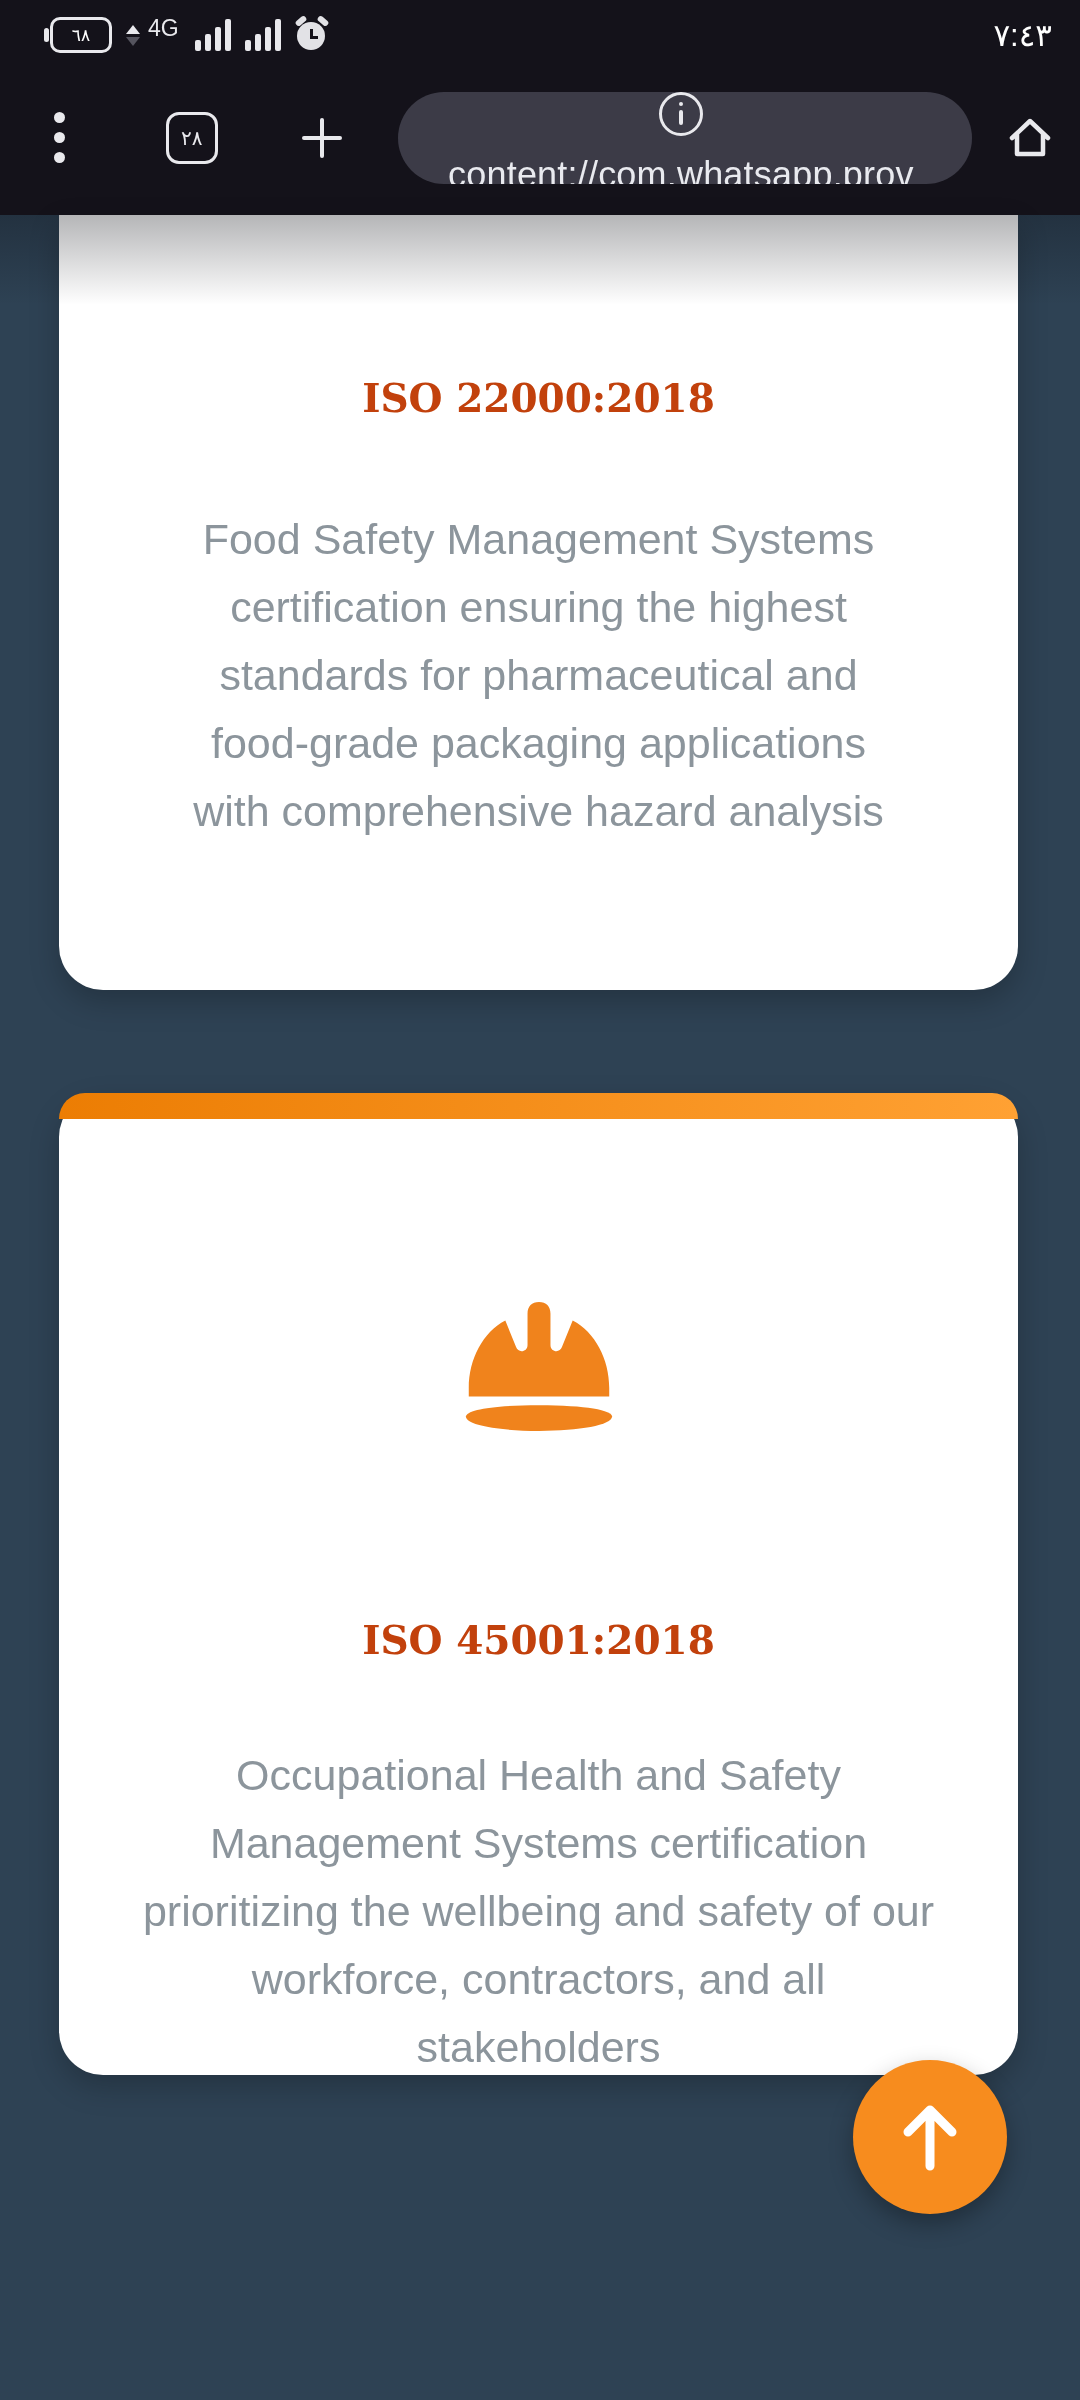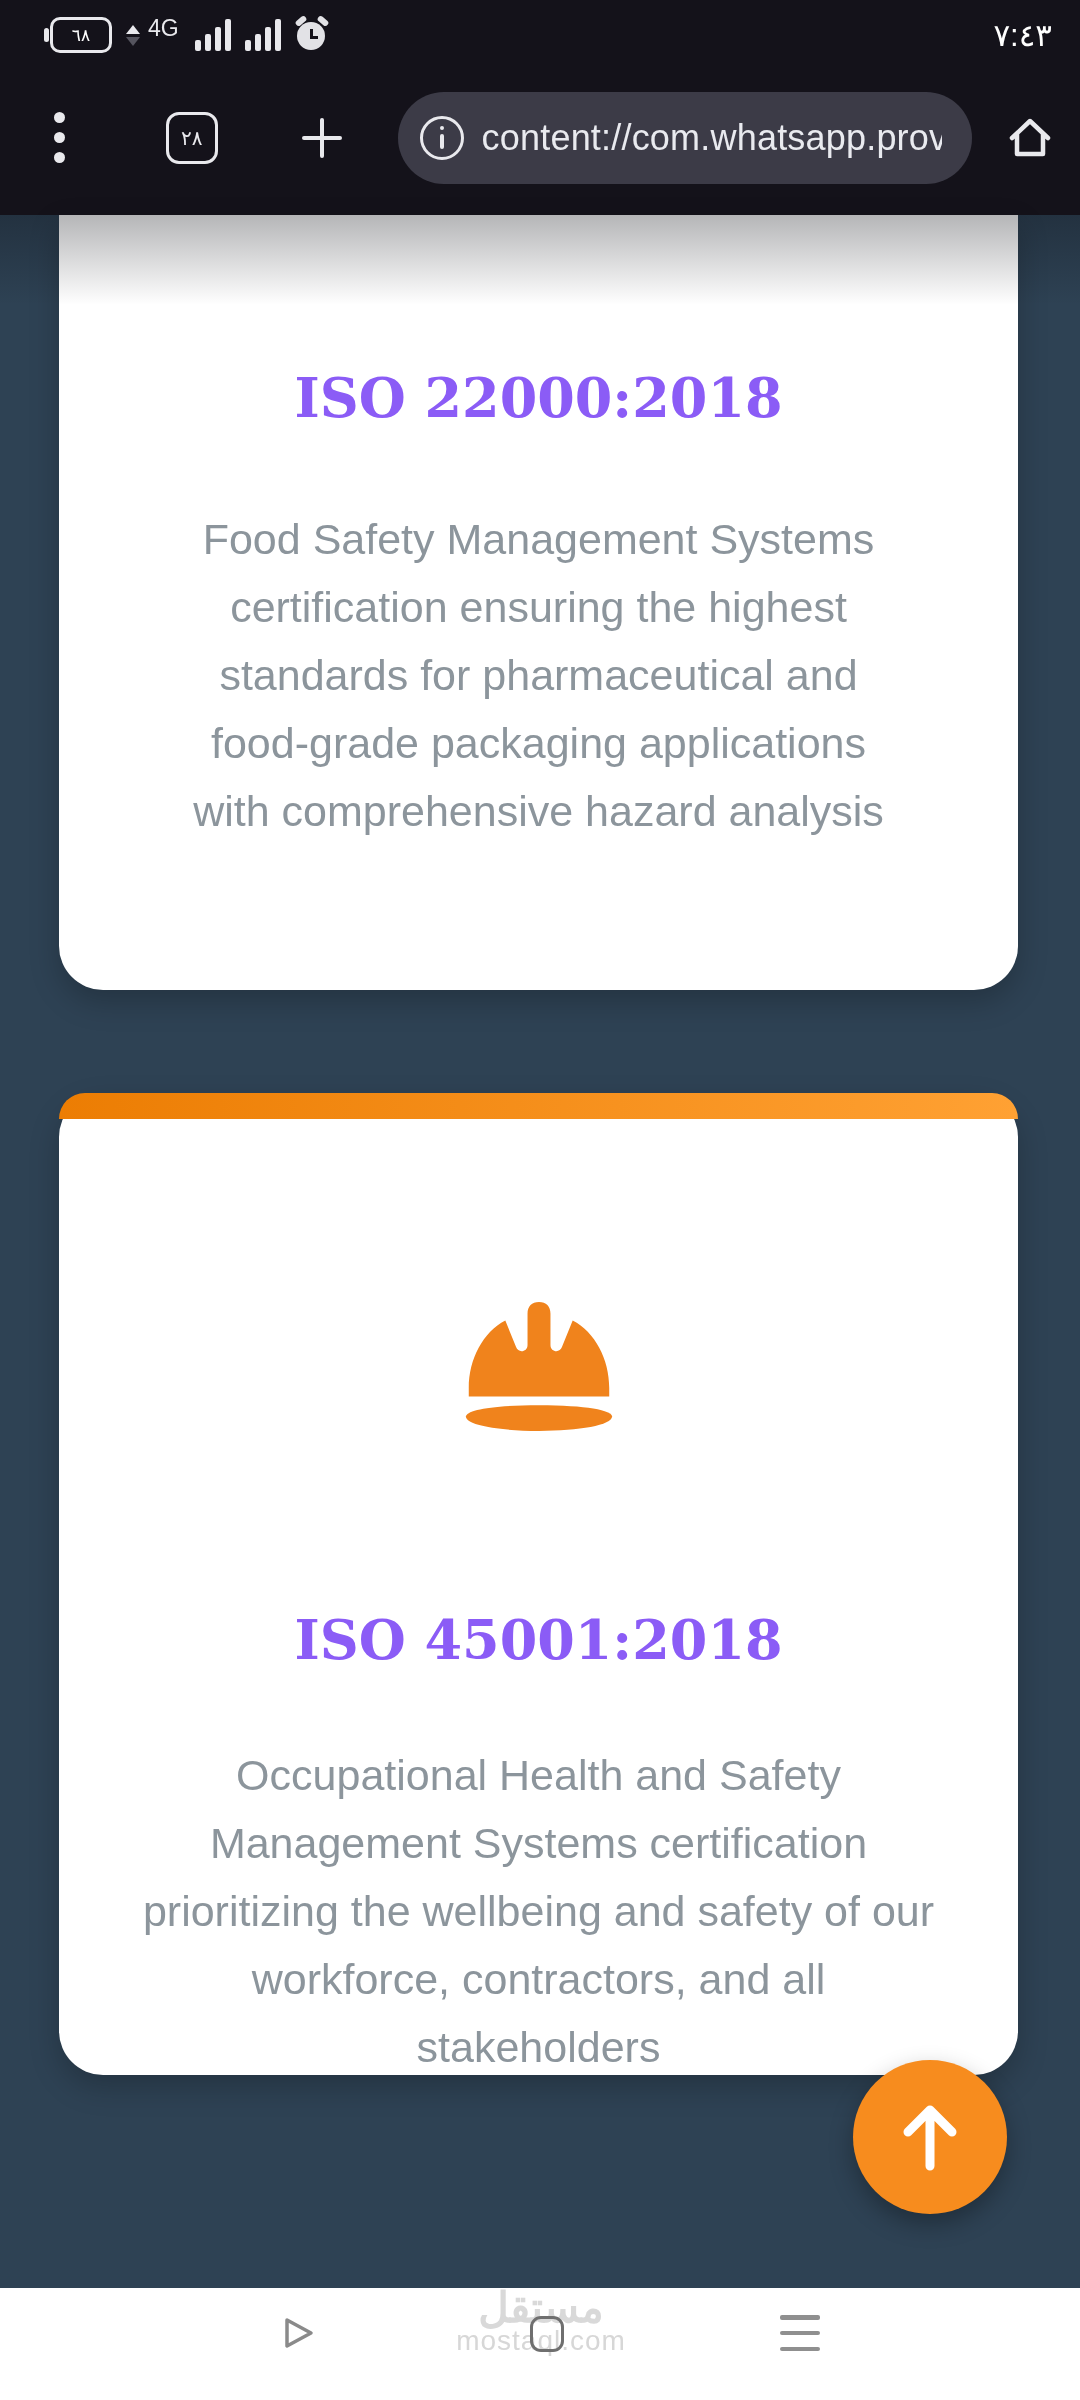--- a/index.html
+++ b/index.html
@@ -35,38 +35,38 @@
   .kebab{width:60px;display:flex;flex-direction:column;align-items:center;gap:9px;}
   .kebab i{width:11px;height:11px;border-radius:50%;background:#e9e9ed;display:block;}
   .tabbox{width:46px;height:46px;border:3.5px solid #e9e9ed;border-radius:13px;margin-left:72px;
           display:flex;align-items:center;justify-content:center;}
   .tabbox span{color:#e9e9ed;font-size:20px;line-height:1;direction:ltr;}
   .newtab{margin-left:78px;width:44px;height:44px;position:relative;}
   .newtab:before,.newtab:after{content:"";position:absolute;background:#e9e9ed;border-radius:3px;}
   .newtab:before{left:20px;top:2px;width:4.5px;height:40px;}
   .newtab:after{left:2px;top:20px;width:40px;height:4.5px;}
   .urlpill{margin-left:50px;width:576px;height:92px;background:#3c3b47;border-radius:46px;
-           display:flex;align-items:center;padding:0 30px 0 22px;box-sizing:border-box;gap:18px;overflow:hidden;}
+           display:flex;align-items:center;padding:0 30px 0 22px;box-sizing:border-box;gap:18px;overflow:hidden;flex-direction:column;}
   .info-ic{flex:0 0 auto;width:38px;height:38px;border:3.5px solid #e9e9ed;border-radius:50%;position:relative;}
   .info-ic:before{content:"";position:absolute;left:17px;top:7px;width:4px;height:4px;background:#e9e9ed;border-radius:2px;}
   .info-ic:after{content:"";position:absolute;left:17px;top:15px;width:4px;height:15px;background:#e9e9ed;border-radius:2px;}
   .url-text{color:#e9eaef;font-size:36px;white-space:nowrap;overflow:hidden;letter-spacing:0.2px;}
   .home-btn{margin-left:28px;width:52px;height:52px;display:flex;align-items:center;justify-content:center;}
 
   
   .content{position:relative;height:2073px;background:#2e4254;}
   .content:before{content:"";position:absolute;left:0;top:0;right:0;height:90px;z-index:3;
                   background:linear-gradient(180deg,rgba(10,12,18,0.30),rgba(10,12,18,0));pointer-events:none;}
   .card{position:absolute;left:59px;width:959px;background:#fff;box-shadow:0 12px 30px rgba(0,0,0,0.22);}
   .card1{top:0;height:775px;border-radius:0 0 44px 44px;}
   .card2{top:878px;height:982px;border-radius:44px;}
   .accent{height:26px;border-radius:44px 44px 0 0;
           background:linear-gradient(90deg,#ec7d03,#ffa133);}
   .card h2{margin:0;text-align:center;font-family:"DejaVu Serif", serif;font-weight:700;
-           font-size:54px;line-height:82px;color:#8b5cf6;letter-spacing:0px;}
+           font-size:39px;line-height:82px;color:#c2410c;letter-spacing:0px;}
   .card1 h2{padding-top:142px;}
   .card p{margin:0 auto;text-align:center;color:#8c959c;font-size:43px;line-height:68px;}
   .card1 p{margin-top:66px;max-width:710px;}
   .card2 .hat{margin:170px auto 0;width:172px;height:152px;display:block;}
   .card2 h2{margin-top:158px;}
   .card2 p{margin-top:60px;max-width:800px;}
 
   .fab{position:absolute;left:853px;top:1845px;width:154px;height:154px;border-radius:50%;
        background:#f78c1e;border:none;display:flex;align-items:center;justify-content:center;
        box-shadow:0 10px 24px rgba(0,0,0,0.30);z-index:5;cursor:pointer;}
@@ -159,31 +159,14 @@
       <p>Occupational Health and Safety Management Systems certification prioritizing the wellbeing and safety of our workforce, contractors, and all stakeholders</p>
     </div>
 
     <button class="fab">
       <svg width="76" height="82" viewBox="0 0 76 82">
         <path d="M38 70 V16 M16 36 L38 14 L60 36" fill="none" stroke="#ffffff" stroke-width="9" stroke-linecap="round" stroke-linejoin="round"></path>
       </svg>
     </button>
   </div>
 
-  <div class="navbar">
-    <div class="watermark">
-      <div class="ar">مستقل</div>
-      <div class="en">mostaql.com</div>
-    </div>
-    <button class="nav-ic nav-back">
-      <svg width="40" height="40" viewBox="0 0 40 40">
-        <path d="M9 7 L33 20 L9 33 Z" fill="none" stroke="#8a8a8a" stroke-width="3.5" stroke-linejoin="round"></path>
-      </svg>
-    </button>
-    <button class="nav-ic nav-home"></button>
-    <button class="nav-ic nav-menu">
-      <i></i>
-        <i></i>
-        <i></i>
-    </button>
-  </div>
 
 </div>
 
 </body></html>

